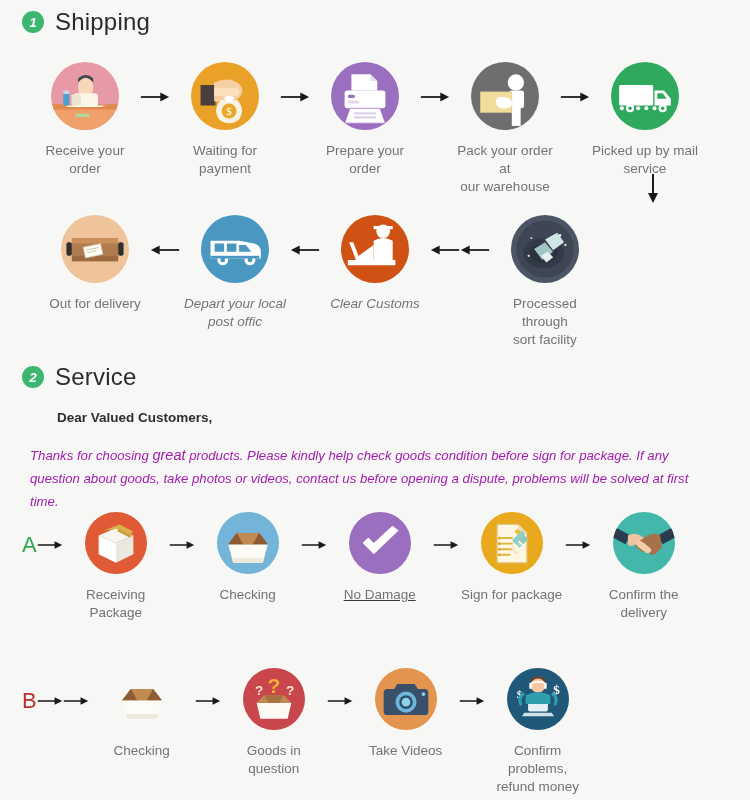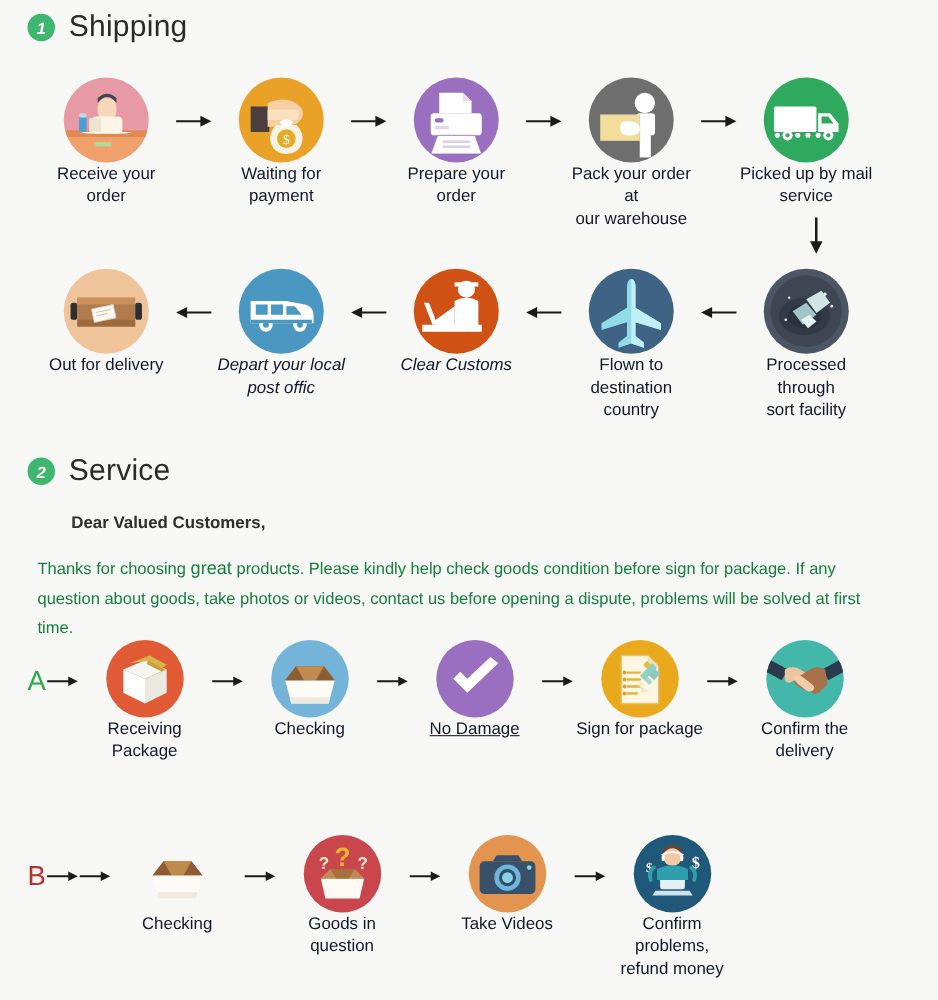--- a/index.html
+++ b/index.html
@@ -25,39 +25,39 @@
 
   
   .row { position: absolute; display: flex; align-items: flex-start; }
   .step { display: flex; flex-direction: column; align-items: center; }
   .disc {
     border-radius: 50%; position: relative; overflow: hidden;
     display: flex; align-items: center; justify-content: center;
     flex: 0 0 auto;
   }
   .caption {
-    margin-top: 0; font-size: 13.5px; line-height: 1.32;
-    text-align: center; color: #0f172a; white-space: pre-line;
+    margin-top: 12px; font-size: 13.5px; line-height: 1.32;
+    text-align: center; color: #737373; white-space: pre-line;
   }
 
   
   .arrow { display: flex; align-items: center; justify-content: center; flex: 0 0 auto; }
   .arrow svg { display: block; }
   .arrow-down { position: absolute; }
 
   
   .marker { font-size: 22px; font-weight: 500; line-height: 1; }
   .marker.a { color: #2fa84f; }
   .marker.b { color: #b5332c; }
 
   
   .svc-greeting { position: absolute; font-size: 13.5px; font-weight: bold; color: #2e2e2e; }
   .svc-body {
     position: absolute; font-size: 13.2px; line-height: 1.72;
-    color: #15803d; width: 690px;
+    color: #a21caf; width: 690px; font-style: italic;
   }
   .svc-body .emph { font-size: 14.5px; }
 </style>
 </head>
 <body>
 
 <div class="page">
 
   <div class="section-head" style="left:22px; top:8px;">
     <span class="badge">1</span>
@@ -171,21 +171,21 @@
       </div>
     </div>
 
   <div class="arrow-down" style="left:643px; top:172px;">
     <svg width="20" height="32" viewBox="0 0 20 32">
       <line x1="10" y1="2" x2="10" y2="24" stroke="#1a1a1a" stroke-width="2"></line>
       <polygon points="10,31 5,21 15,21" fill="#1a1a1a"></polygon>
     </svg>
   </div>
 
-  <div class="row" id="ship-row2" style="left:30px; top:215px;">
+  <div class="row" id="ship-row2" style="left:40px; top:215px;">
       <div class="step" style="width:110px;">
         <div class="disc" style="width:68px;height:68px;background:#efc49b;">
           <svg width="68" height="68" viewBox="0 0 100 100">
         <rect x="8" y="40" width="8" height="20" rx="3" fill="#2f2f2f"></rect>
         <rect x="84" y="40" width="8" height="20" rx="3" fill="#2f2f2f"></rect>
         <rect x="16" y="34" width="68" height="34" fill="#b07b4e"></rect>
         <rect x="16" y="34" width="68" height="8" fill="#c9905c"></rect>
         <rect x="16" y="60" width="68" height="8" fill="#9d6a40"></rect>
         <g transform="rotate(-12 50 52)">
           <rect x="34" y="44" width="26" height="16" fill="#fdfbf4" stroke="#d8cfbf"></rect>
@@ -234,30 +234,20 @@
         <path d="M18 40 l10 26 h-6 l-10 -26z" fill="#fff"></path>
       </svg>
         </div>
         <div class="caption">Clear  Customs</div>
       </div>
       <div class="arrow" style="margin-top:28px;width:30px;">
         <svg width="34" height="14" viewBox="0 0 34 14">
       <line x1="33" y1="7" x2="9" y2="7" stroke="#1a1a1a" stroke-width="2"></line>
       <polygon points="1,7 11,2 11,12" fill="#1a1a1a"></polygon>
         </svg>
-      </div>
-      <div class="step" style="width:110px;">
-        <div class="disc" style="width:68px;height:68px;background:#3e6384;">
-          <svg width="68" height="68" viewBox="0 0 100 100">
-        <path d="M50 12 q5 0 5 10 v24 l30 18 v8 l-30 -9 v16 l10 8 v6 l-15 -5 l-15 5 v-6 l10 -8 v-16 l-30 9 v-8 l30 -18 v-24 q0 -10 5 -10z" fill="#8fdce8"></path>
-        <path d="M50 12 q5 0 5 10 v24 l30 18 v8 l-30 -9 v16 l10 8 v6 l-15 -5z" fill="#bff0f6"></path>
-      </svg>
-        </div>
-        <div class="caption">Flown to
-destination country</div>
       </div>
       <div class="arrow" style="margin-top:28px;width:30px;">
         <svg width="34" height="14" viewBox="0 0 34 14">
       <line x1="33" y1="7" x2="9" y2="7" stroke="#1a1a1a" stroke-width="2"></line>
       <polygon points="1,7 11,2 11,12" fill="#1a1a1a"></polygon>
         </svg>
       </div>
       <div class="step" style="width:110px;">
         <div class="disc" style="width:68px;height:68px;background:#4c5563;">
           <svg width="68" height="68" viewBox="0 0 100 100">

